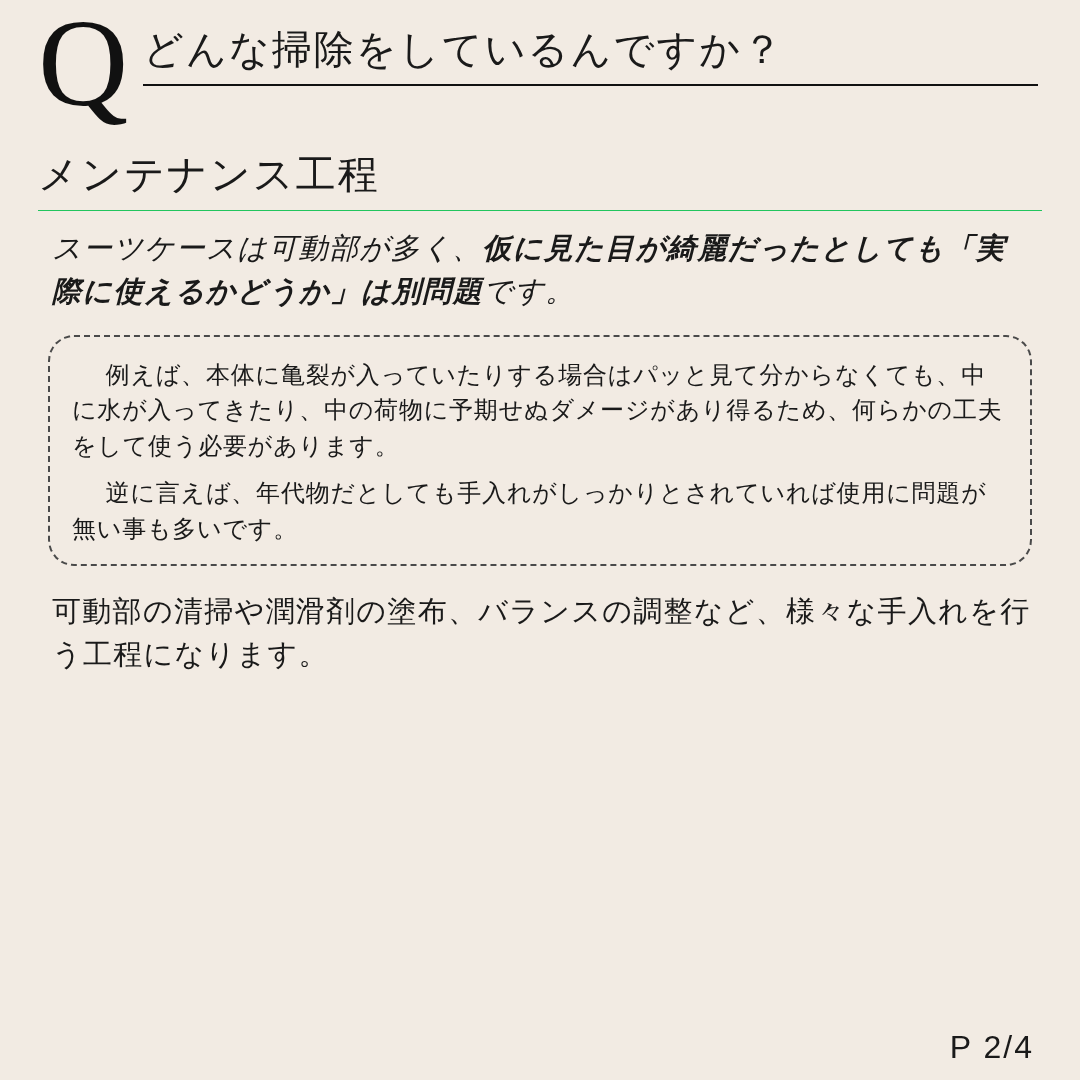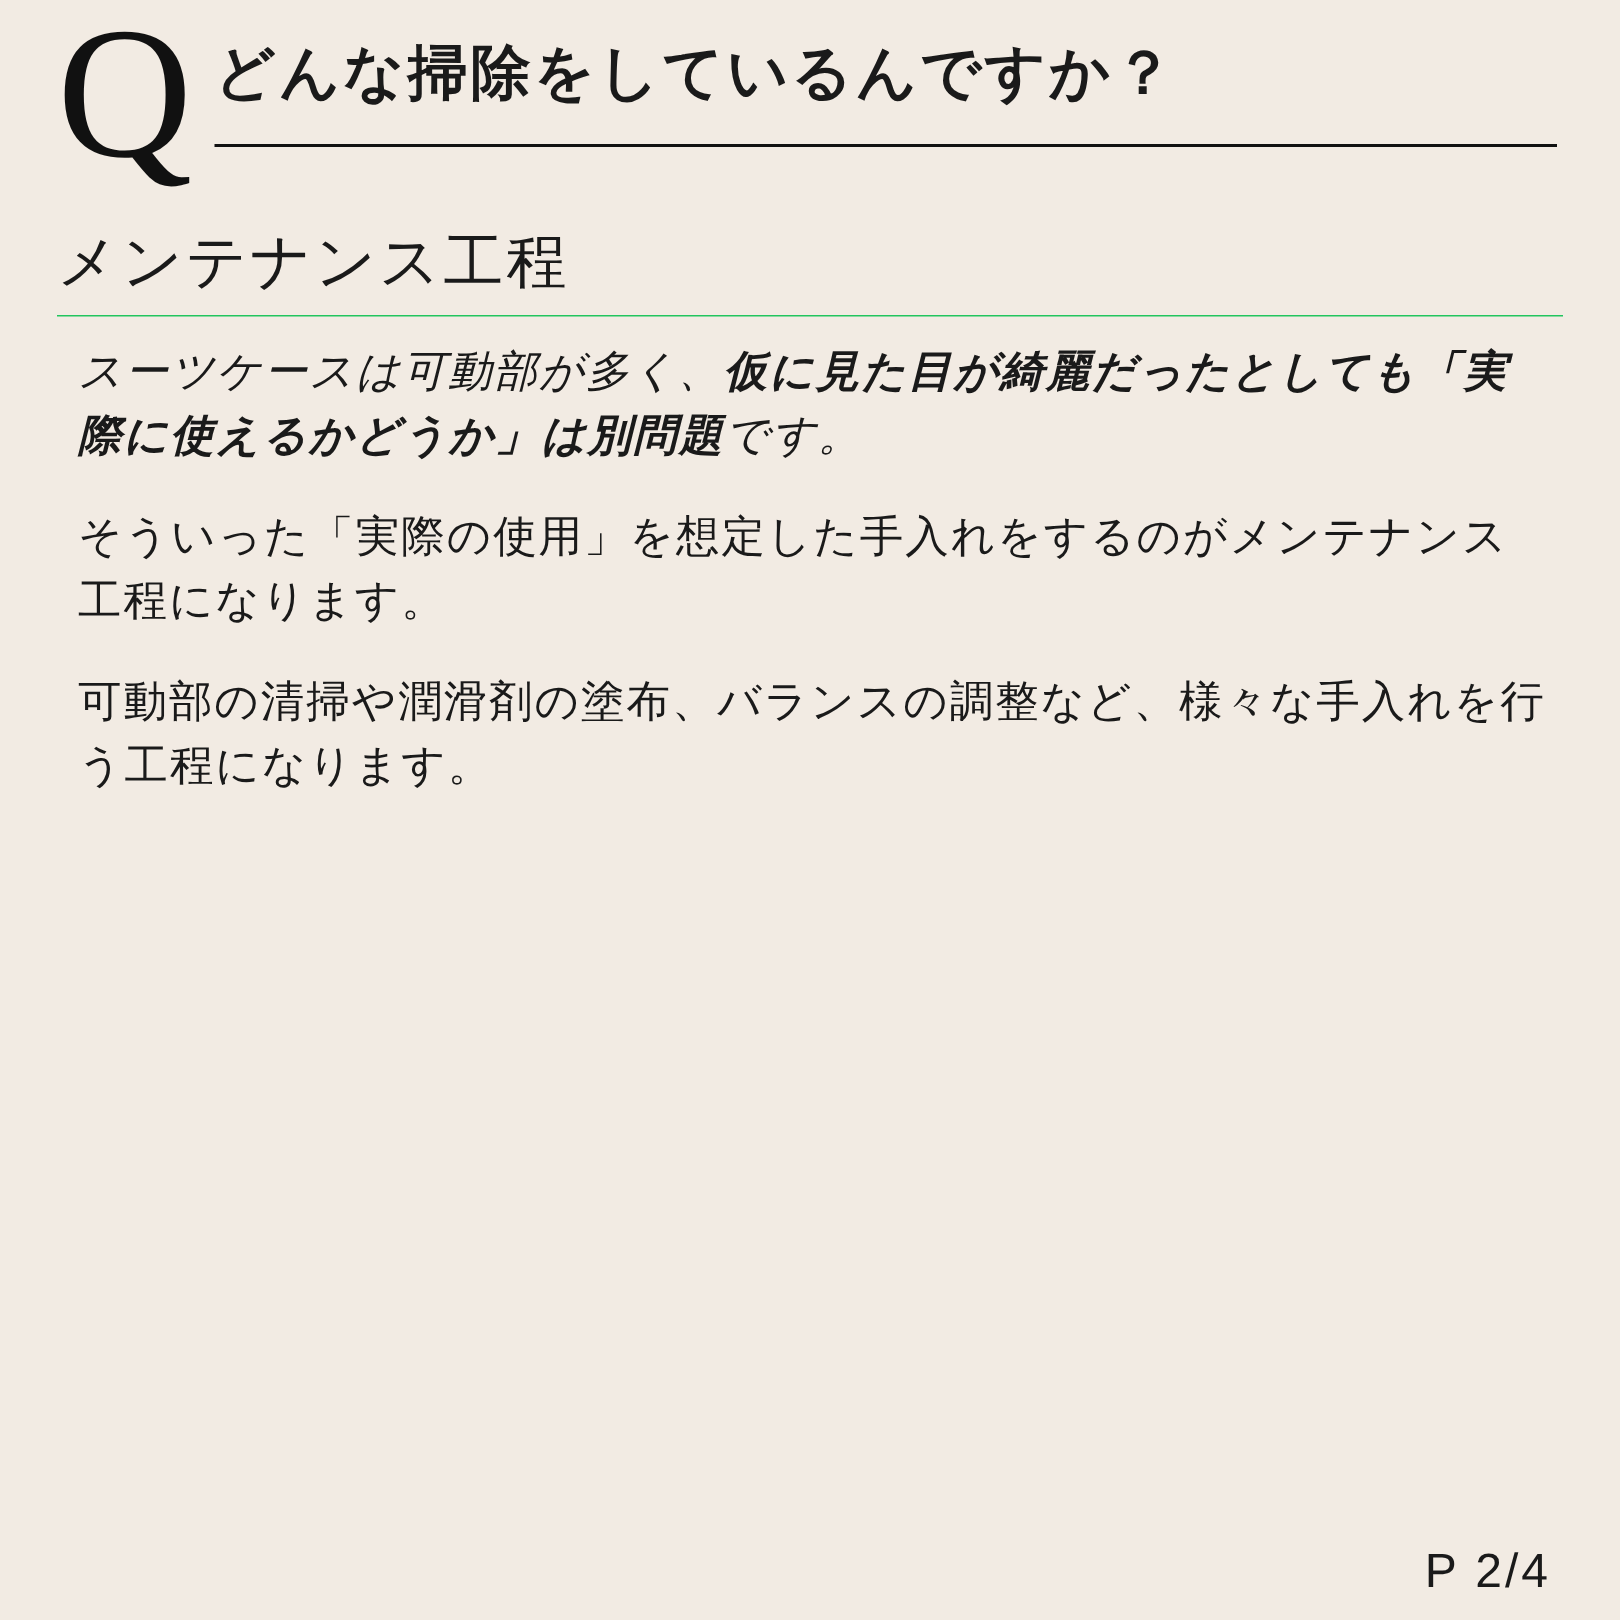--- a/index.html
+++ b/index.html
@@ -39,23 +39,23 @@
     text-align: left;
     color: #111;
   }
   .q-right {
     flex: 1 1 auto;
     padding-top: 12px;
   }
   .q-title {
     font-size: 40px;
     letter-spacing: 2px;
-    font-weight: 700;
+    font-weight: 400;
     line-height: 1.15;
-    padding-bottom: 24px;
+    padding-bottom: 12px;
     border-bottom: 2px solid #111;
     margin-right: 4px;
   }
   .q-answer {
     font-size: 28px;
     letter-spacing: 1.5px;
     line-height: 1.5;
     margin-top: 14px;
     margin-right: 6px;
   }
@@ -129,19 +129,22 @@
       <div class="q-title">どんな掃除をしているんですか？</div>
     </div>
   </div>
 
   <div class="section-head">メンテナンス工程</div>
 
   <div class="lead">
     <span>スーツケースは可動部が多く、</span><b>仮に見た目が綺麗だったとしても「実際に使えるかどうか」は別問題</b><span>です。</span>
   </div>
 
+  <div class="dashed-box">
+    <p>例えば、本体に亀裂が入っていたりする場合はパッと見て分からなくても、中に水が入ってきたり、中の荷物に予期せぬダメージがあり得るため、何らかの工夫をして使う必要があります。</p>
+    <p>逆に言えば、年代物だとしても手入れがしっかりとされていれば使用に問題が無い事も多いです。</p>
+  </div>
 
-  <div class="body-p">そういった「実際の使用」を想定した手入れをするのがメンテナンス工程になります。</div>
   <div class="body-p">可動部の清掃や潤滑剤の塗布、バランスの調整など、様々な手入れを行う工程になります。</div>
 
   <div class="page-num">P 2/4</div>
 
 </div>
 
 </body></html>

